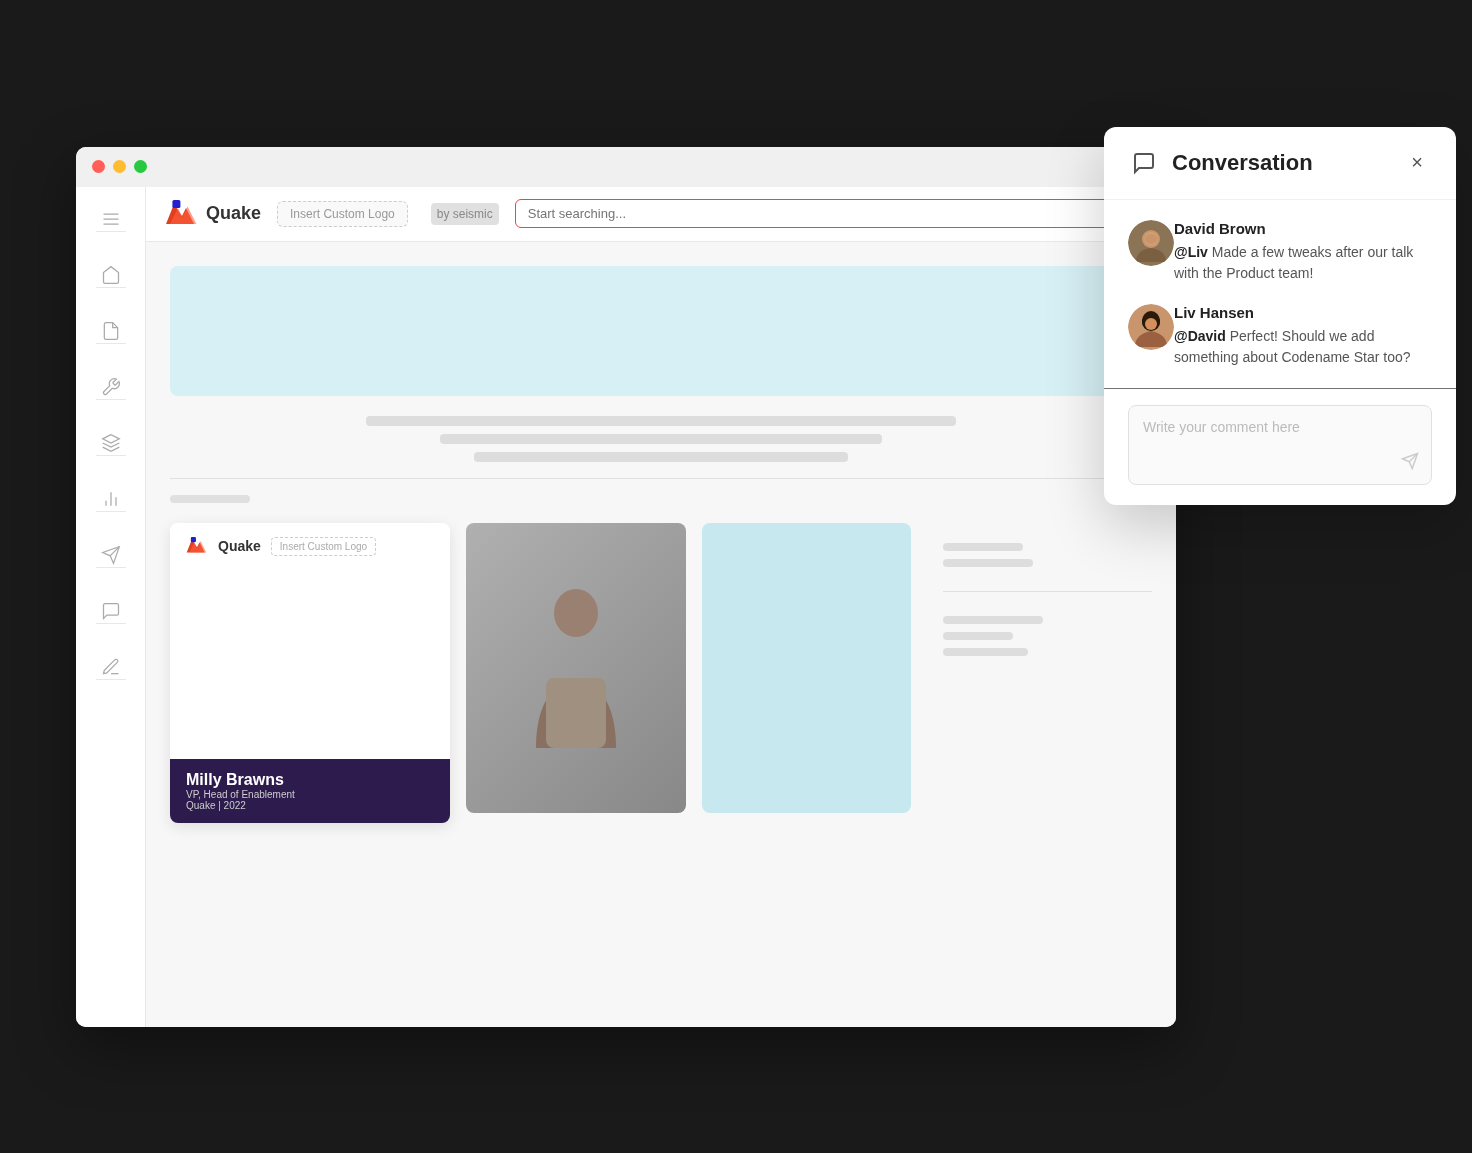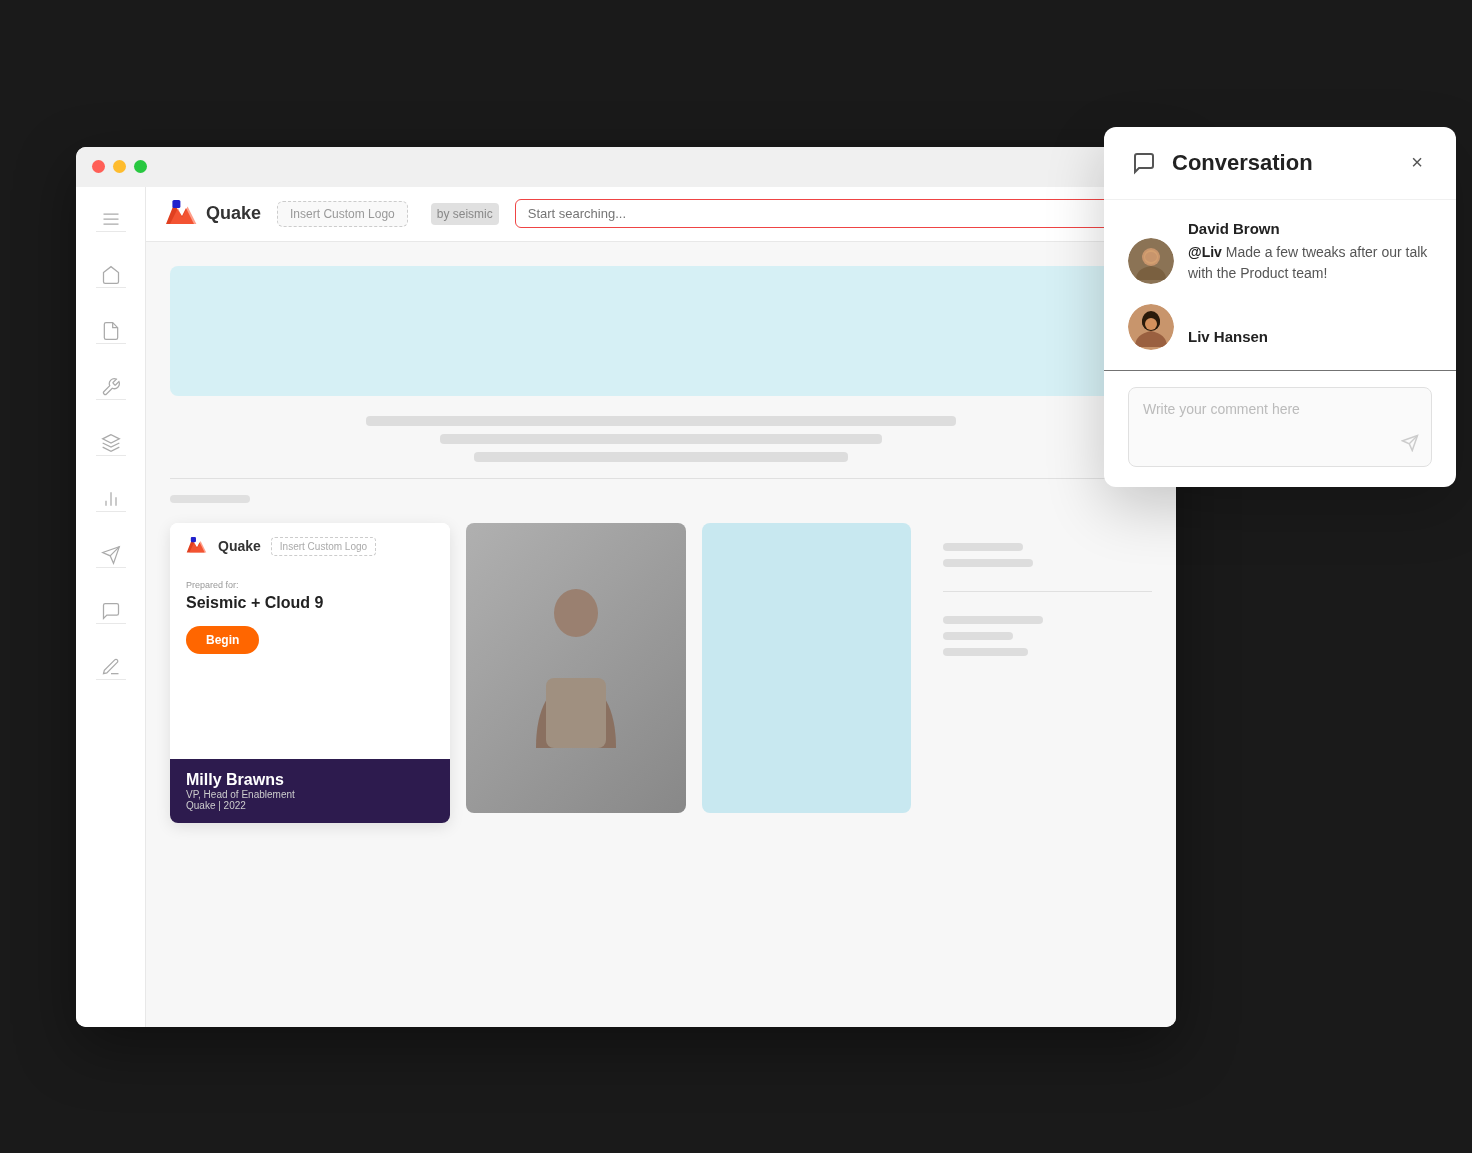--- a/index.html
+++ b/index.html
@@ -379,22 +379,21 @@
 
     .conv-messages {
       padding: 20px 24px;
       display: flex;
       flex-direction: column;
       gap: 20px;
     }
 
     .message-item {
       display: flex;
-      gap: 14px;
-      align-items: flex-end;
+      align-items: flex-start;
     }
 
     .message-content {
       flex: 1;
     }
 
     .message-author {
       font-size: 15px;
       font-weight: 700;
       color: #222;
@@ -568,25 +567,20 @@
             <div class="preview-card">
               <div class="card-header">
 
                 <svg class="card-logo-mini" viewBox="0 0 40 35" fill="none">
                   <polygon points="0,30 10,5 20,20 25,10 35,30" fill="#e04020"></polygon>
                   <polygon points="5,30 15,10 20,22 27,8 38,30" fill="#ff6040" opacity="0.6"></polygon>
                   <rect x="8" y="0" width="10" height="10" rx="2" fill="#2222cc"></rect>
                 </svg>
                 <span class="card-logo-text">Quake</span>
                 <span class="card-custom-logo">Insert Custom Logo</span>
-              </div>
-              <div class="card-body">
-                <div class="card-prepared">Prepared for:</div>
-                <div class="card-title">Seismic + Cloud 9</div>
-                <button class="card-begin-btn">Begin</button>
               </div>
               <div class="card-footer">
                 <div class="card-footer-name">Milly Brawns</div>
                 <div class="card-footer-title">VP, Head of Enablement</div>
                 <div class="card-footer-title">Quake | 2022</div>
               </div>
             </div>
 
             <div class="photo-card">
               <div class="photo-placeholder">
@@ -656,20 +650,24 @@
             <circle cx="23" cy="23" r="23" fill="#c8956c"></circle>
             <ellipse cx="23" cy="18" rx="9" ry="9" fill="#1a1a1a"></ellipse>
             <ellipse cx="23" cy="19" rx="7" ry="8" fill="#c8956c"></ellipse>
             <ellipse cx="23" cy="17" rx="9" ry="10" fill="#2a1a0a"></ellipse>
             <ellipse cx="23" cy="20" rx="6" ry="6" fill="#d4905c"></ellipse>
             <path d="M7 43 Q7 30 23 27 Q39 30 39 43" fill="#9a6040"></path>
           </svg>
         </div>
         <div class="message-content">
           <div class="message-author">Liv Hansen</div>
+          <div class="message-text">
+            <span class="mention">@David</span>
+            <span> Perfect! Should we add something about Codename Star too?</span>
+          </div>
         </div>
       </div>
 
     </div>
 
     <div class="comment-section">
       <div class="comment-input-box" style="position:relative;">
         <span class="comment-placeholder">Write your comment here</span>
         <div class="comment-send-icon">
           <svg width="18" height="18" viewBox="0 0 24 24" fill="none" stroke="#ccc" stroke-width="2">

